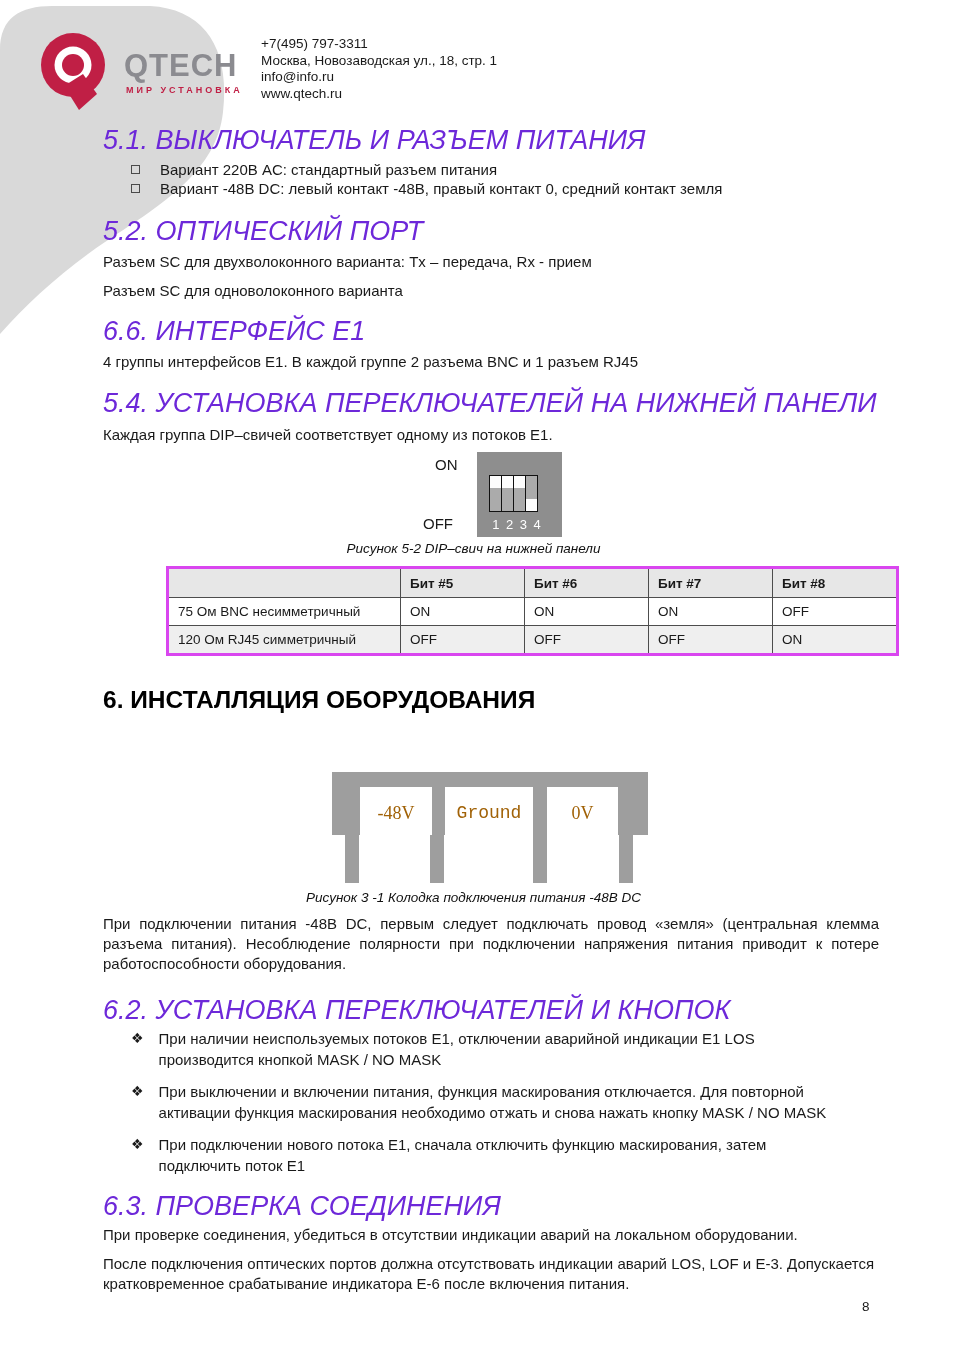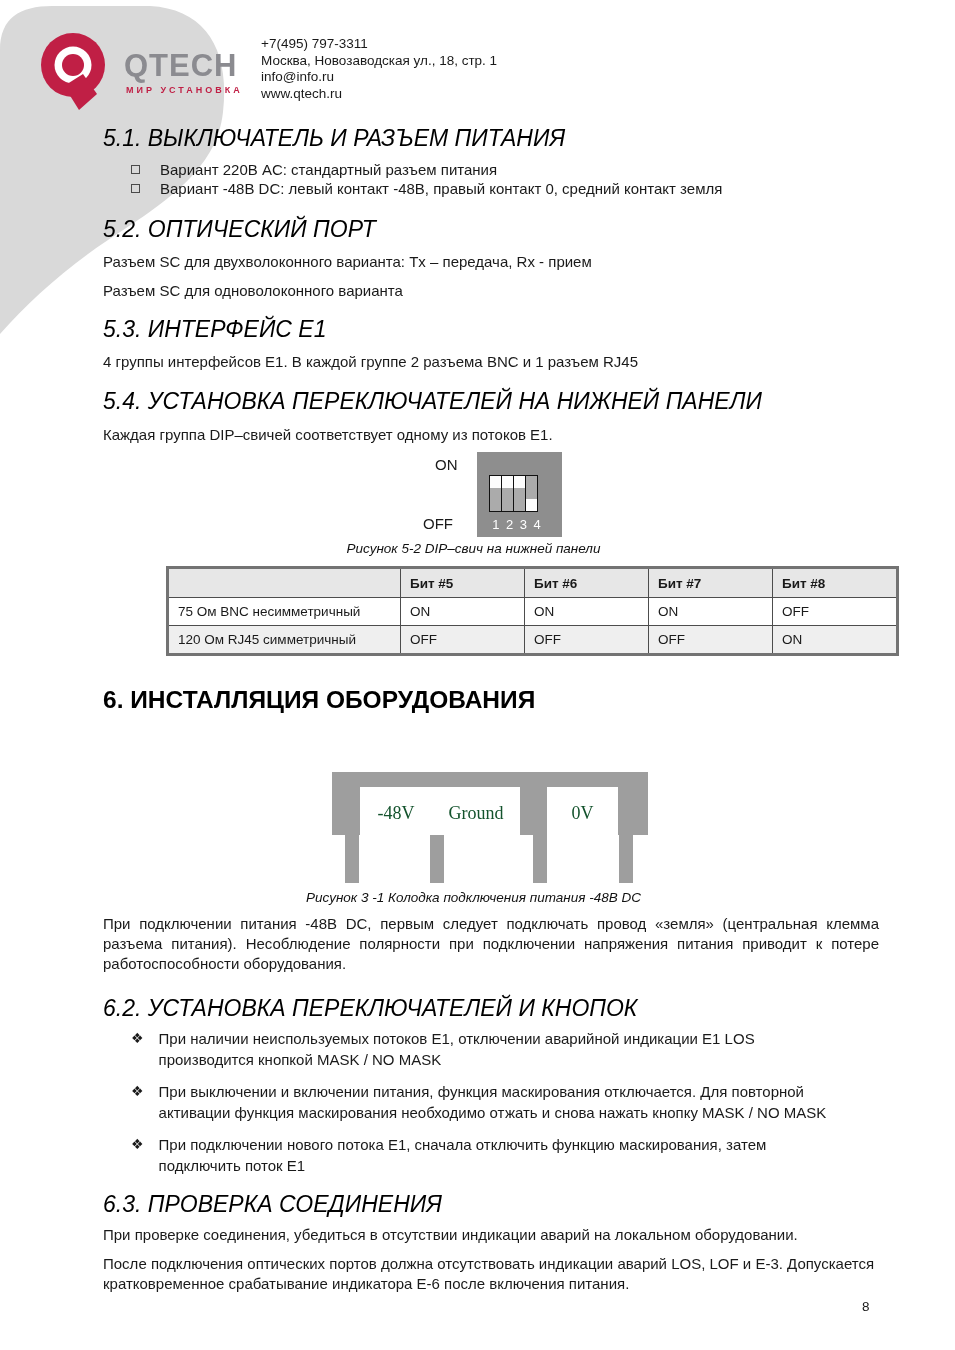--- a/index.html
+++ b/index.html
@@ -12,22 +12,22 @@
   .content{position:absolute;inset:0;z-index:1;}
 
   
   .logo{position:absolute;top:26px;left:36px;display:flex;align-items:flex-start;}
   .logo-text{margin-left:8px;margin-top:24px;}
   .brand{font-size:31px;font-weight:bold;color:#8b8b90;letter-spacing:1px;line-height:1;}
   .tagline{font-size:9px;font-weight:bold;color:#c01f45;letter-spacing:3px;margin-top:4px;margin-left:2px;}
   .contact{position:absolute;top:36px;left:261px;font-size:13.5px;line-height:16.5px;color:#1a1a1a;}
 
   
-  .h2sec{position:absolute;left:103px;margin:0;font-size:23px;font-weight:normal;font-style:italic;
-         color:#000000;white-space:nowrap;}
+  .h2sec{position:absolute;left:103px;margin:0;font-size:27px;font-weight:normal;font-style:italic;
+         color:#6d28d9;white-space:nowrap;}
   .h1sec{position:absolute;left:103px;margin:0;font-size:24.5px;font-weight:bold;color:#000;white-space:nowrap;}
   .para{position:absolute;left:103px;width:776px;font-size:15px;line-height:20px;margin:0;}
   .just{text-align:justify;}
 
   
   .sqlist{position:absolute;left:131px;top:160px;}
   .sqitem{display:flex;align-items:flex-start;line-height:19px;font-size:15px;}
   .sqmark{flex:0 0 auto;width:7px;height:7px;border:1px solid #4a4a4a;margin:5px 20px 0 0;}
 
   
@@ -41,35 +41,35 @@
   .sw .knob{position:absolute;left:0;width:100%;height:12px;background:#fdfdfd;}
   .sw.on .knob{top:0;}
   .sw.off .knob{bottom:0;}
   .dip-pins{position:absolute;left:12px;bottom:5px;width:55px;display:flex;color:#ffffff;font-size:13px;}
   .dip-pins span{flex:1;text-align:center;}
 
   .figcap{position:absolute;left:0;right:8px;text-align:center;font-style:italic;font-size:13.5px;color:#111;}
 
   
   .bittable{position:absolute;left:166px;top:566px;border-collapse:collapse;
-            border:3px solid #737373;font-size:13.5px;}
+            border:3px solid #d946ef;font-size:13.5px;}
   .bittable th,.bittable td{border:1px solid #4d4d4d;padding:0 6px 0 9px;height:27px;
             text-align:left;vertical-align:middle;font-weight:normal;}
   .bittable thead th{background:#e7e7e7;font-weight:bold;height:28px;}
   .bittable tr.alt td{background:#efefef;}
   .c0{width:216px;} .cb{width:108px;}
 
   
   .fig-pw{position:absolute;left:332px;top:772px;width:316px;height:111px;}
   .pw-bar{position:absolute;left:0;top:0;width:316px;height:63px;background:#9e9e9e;}
   .pw-label{position:absolute;top:15px;height:52px;background:#ffffff;
-            font-family:"Liberation Serif","DejaVu Serif",serif;font-size:18px;color:#14532d;
+            font-family:"Liberation Serif","DejaVu Serif",serif;font-size:18px;color:#a16207;
             display:flex;align-items:center;justify-content:center;}
   .pw-l1{left:28px;width:72px;}
-  .pw-l2{left:100px;width:88px;}
+  .pw-l2{left:113px;width:88px;font-family:Liberation Mono, monospace;}
   .pw-l3{left:215px;width:71px;}
   .pw-leg{position:absolute;top:63px;width:14px;height:48px;background:#9e9e9e;}
   .leg1{left:13px;} .leg2{left:98px;} .leg3{left:201px;} .leg4{left:287px;}
 
   
   .dlist{position:absolute;left:131px;top:1028px;width:724px;}
   .ditem{display:flex;align-items:flex-start;margin-bottom:11px;font-size:15px;line-height:21px;}
   .dmark{flex:0 0 auto;margin-right:15px;font-size:14px;line-height:21px;color:#1a1a1a;}
   .dtext{width:694px;}
 
@@ -119,21 +119,21 @@
       <div class="sqitem">
         <span class="sqmark"></span>
         <span>Вариант -48В DC: левый контакт -48В, правый контакт 0, средний контакт земля</span>
       </div>
     </div>
 
     <h2 class="h2sec" style="top:216px">5.2. ОПТИЧЕСКИЙ ПОРТ</h2>
     <p class="para" style="top:281px">Разъем SC для одноволоконного варианта</p>
     <p class="para" style="top:252px">Разъем SC для двухволоконного варианта: Tx – передача, Rx - прием</p>
 
-    <h2 class="h2sec" style="top:316px">5.3. ИНТЕРФЕЙС E1</h2>
+    <h2 class="h2sec" style="top:316px">6.6. ИНТЕРФЕЙС E1</h2>
     <p class="para" style="top:352px">4 группы интерфейсов E1. В каждой группе 2 разъема BNC и 1 разъем RJ45</p>
 
     <h2 class="h2sec" style="top:388px">5.4. УСТАНОВКА ПЕРЕКЛЮЧАТЕЛЕЙ НА НИЖНЕЙ ПАНЕЛИ</h2>
     <p class="para" style="top:425px">Каждая группа DIP–свичей соответствует одному из потоков E1.</p>
 
     <div class="fig-dip">
       <span class="dip-on">ON</span>
       <span class="dip-off">OFF</span>
       <div class="dip-box">
         <div class="dip-switches">

